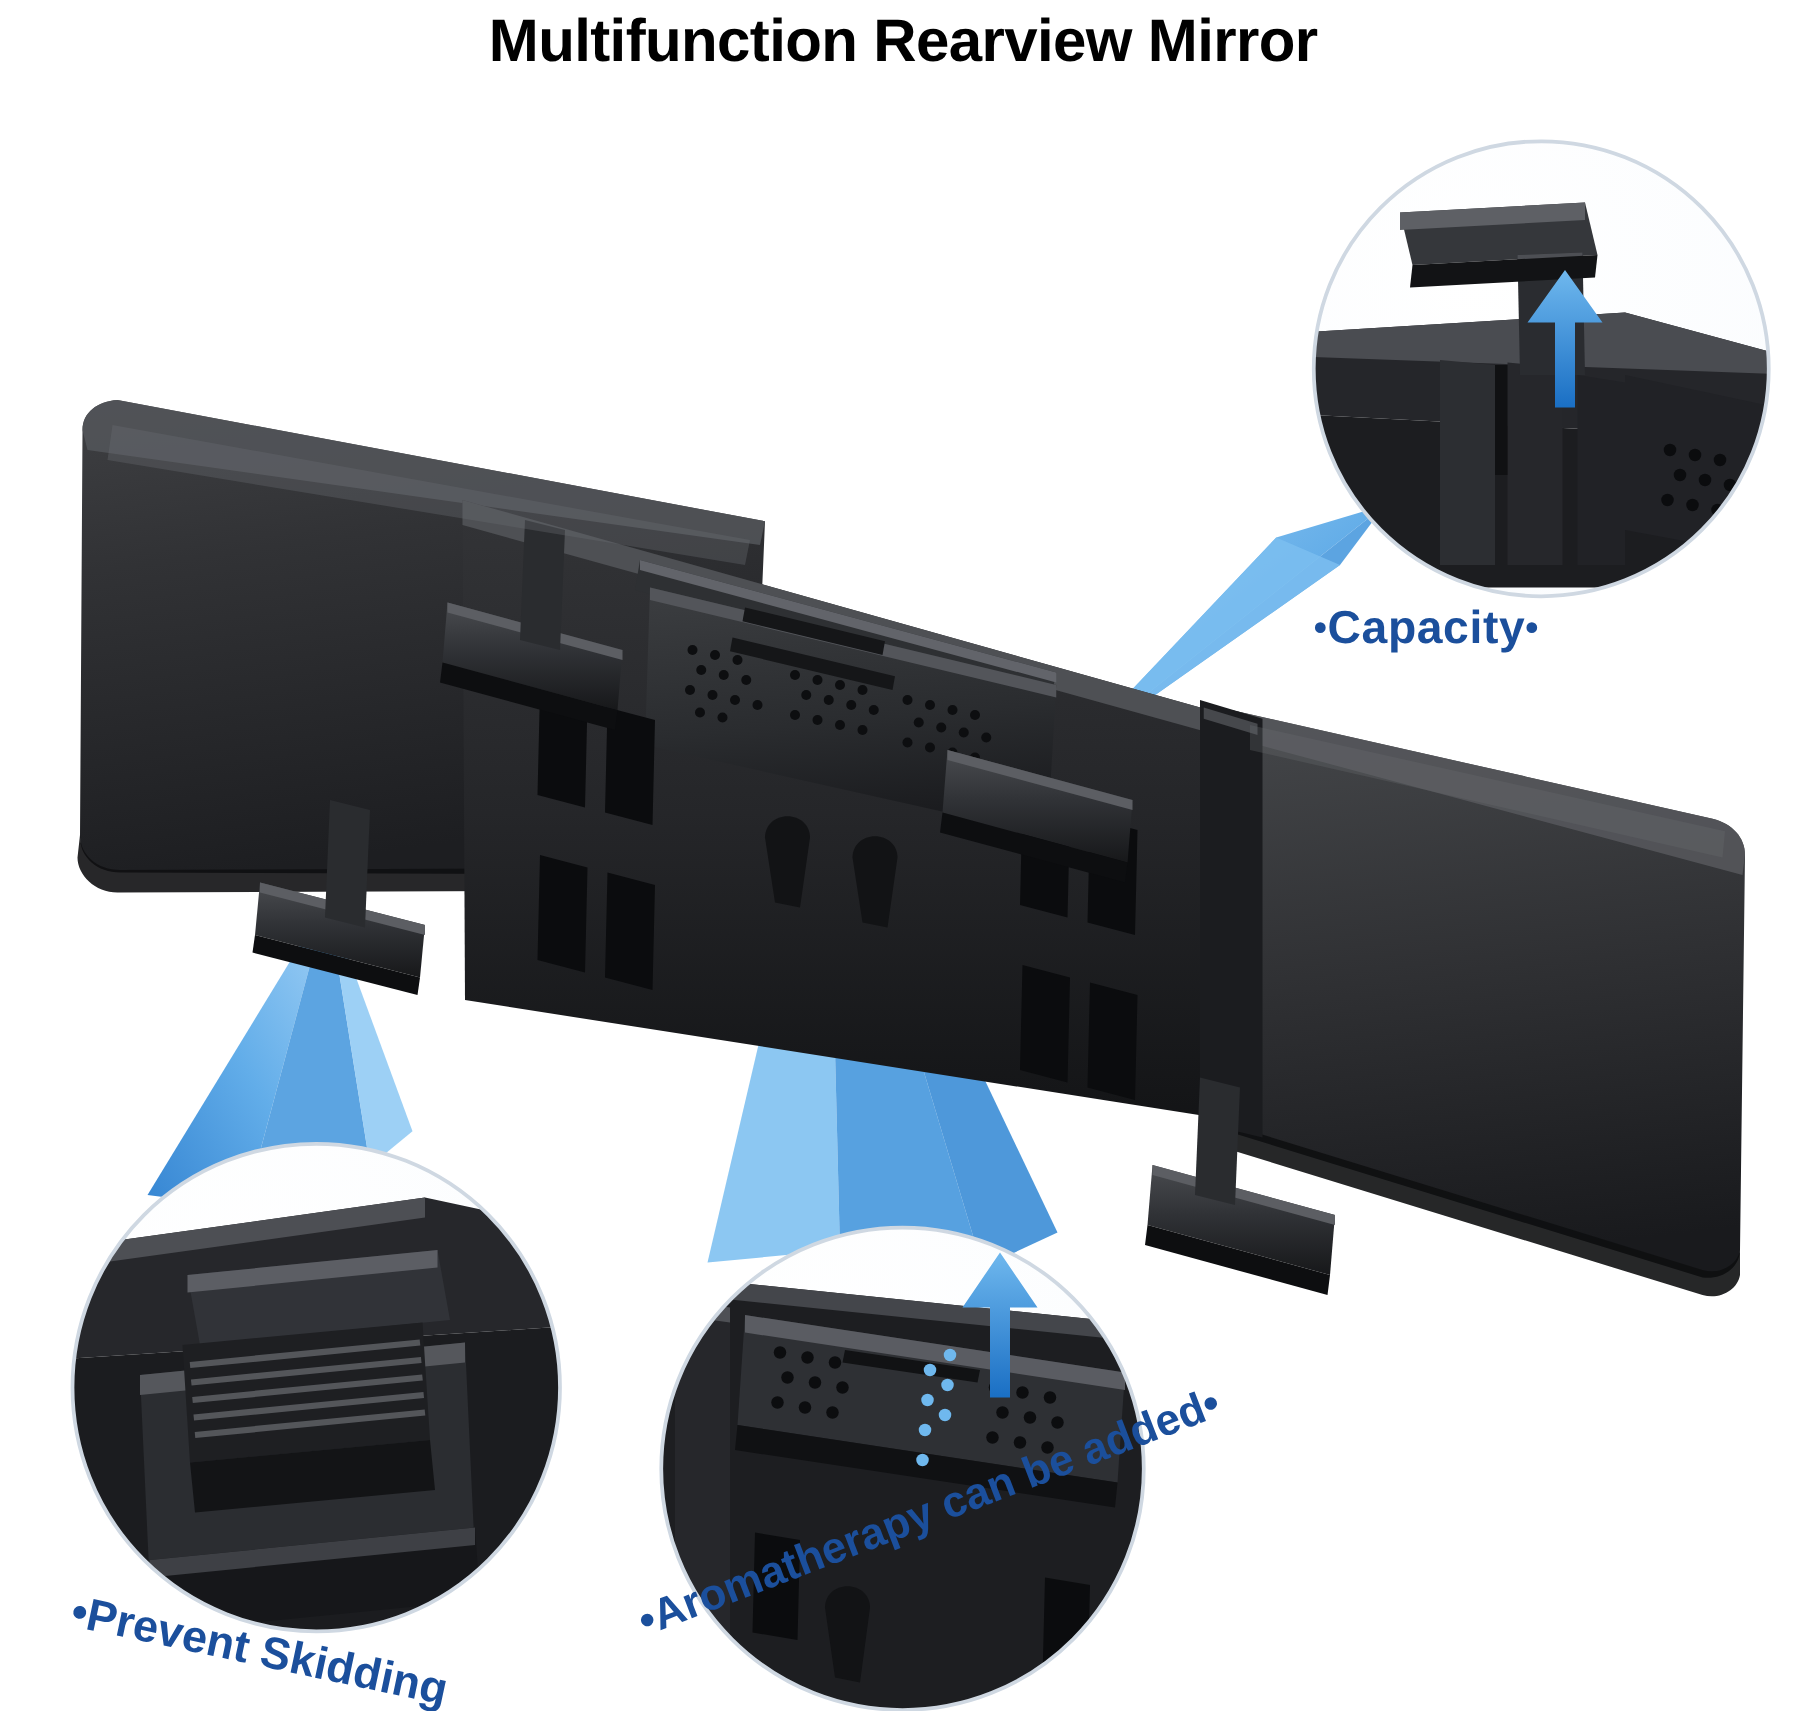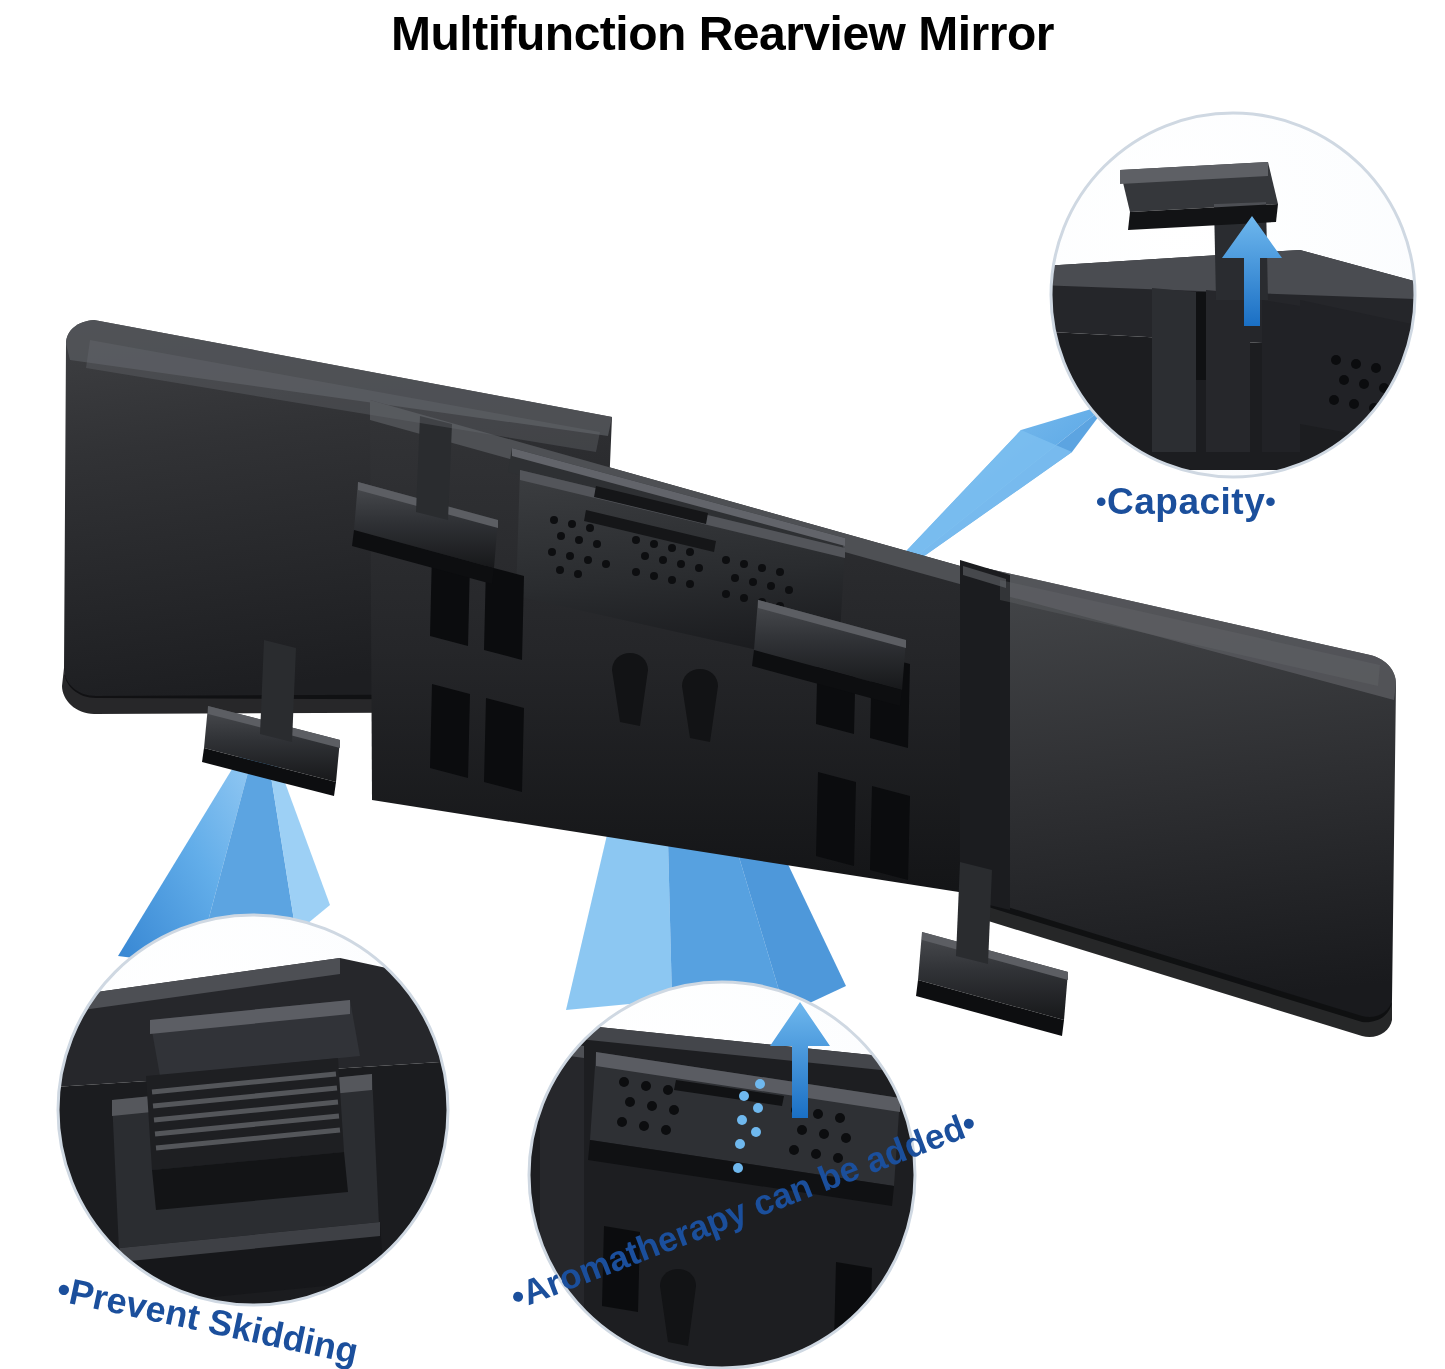--- a/index.html
+++ b/index.html
@@ -35,21 +35,21 @@
   }
   .callout-label {
     position: absolute;
     color: #1b4f9c;
     font-family: "Liberation Sans", sans-serif;
     font-weight: bold;
     white-space: nowrap;
     pointer-events: none;
   }
   #label-capacity {
-    left: 1096px;
+    left: 1051px;
     top: 481px;
     font-size: 37px;
     letter-spacing: 0.5px;
   }
   #label-capacity .dot {
     font-size: 30px;
     vertical-align: 2px;
   }
   #label-prevent {
     left: 62px;

